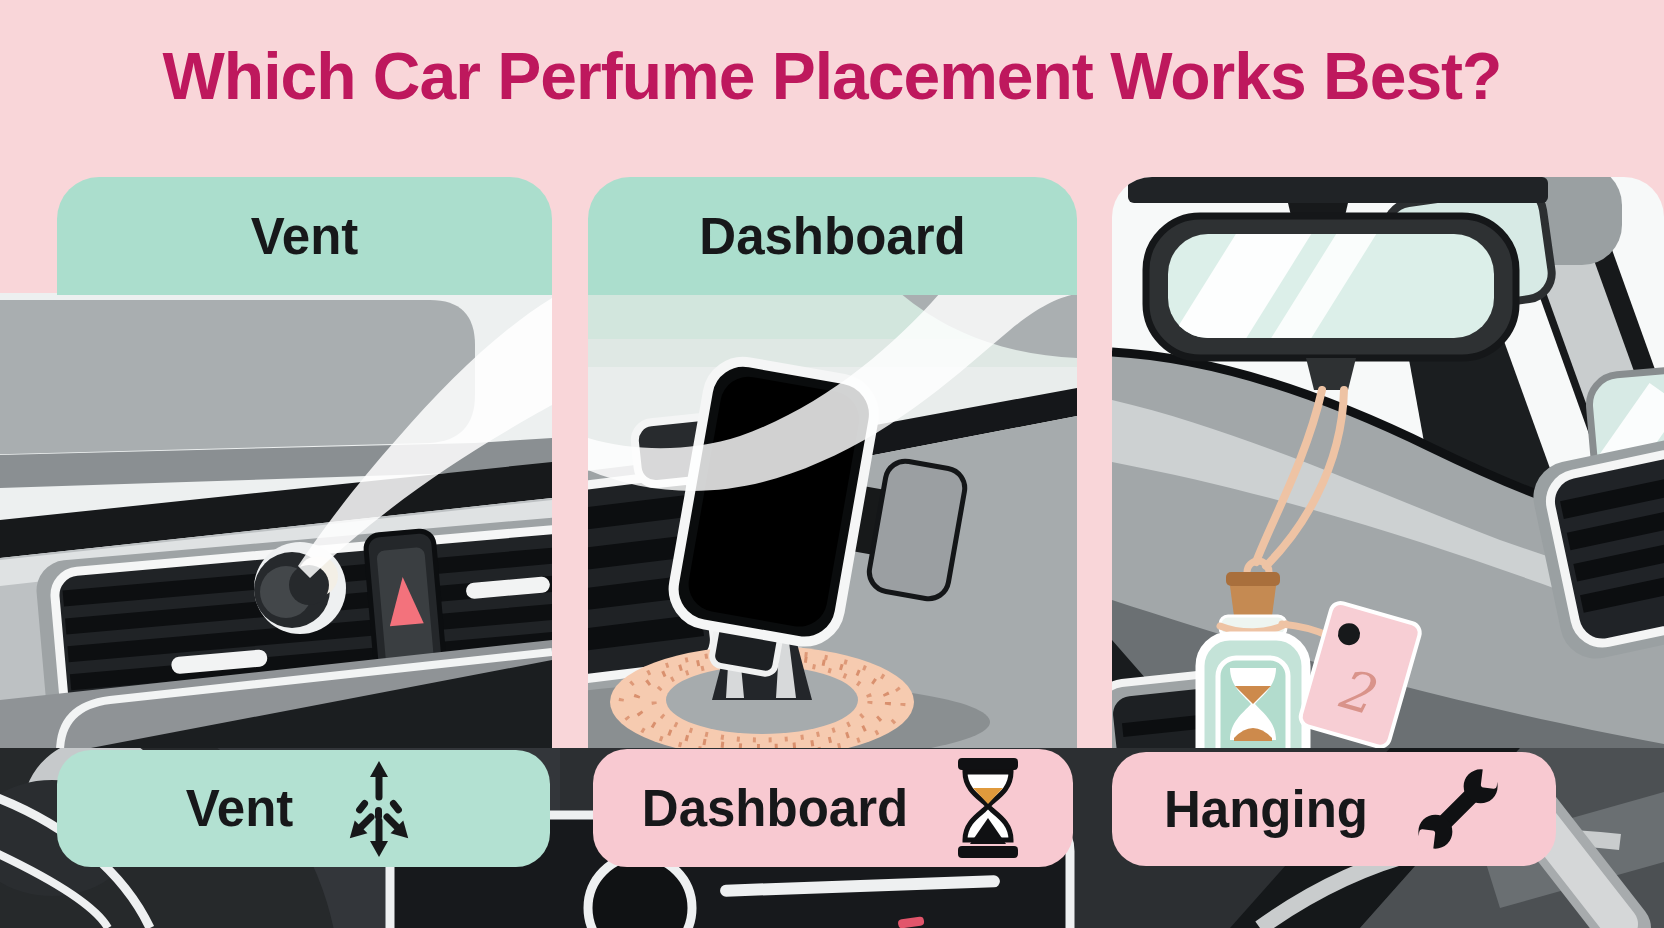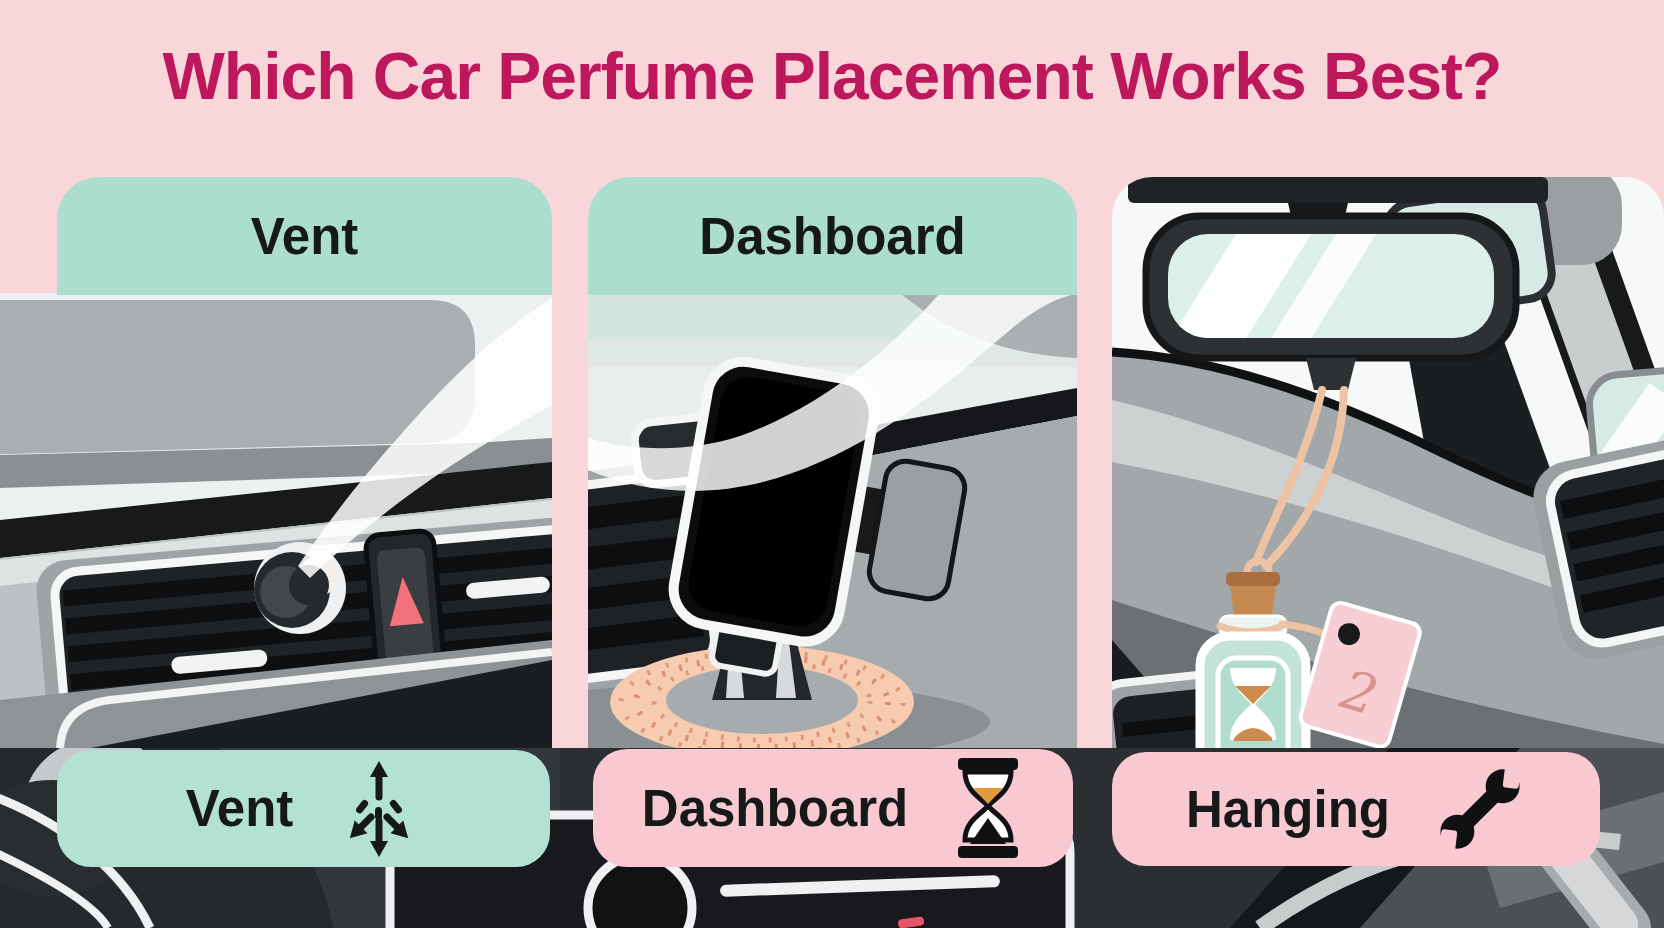--- a/index.html
+++ b/index.html
@@ -10,21 +10,21 @@
          font-size:66px;font-weight:bold;letter-spacing:-1px;color:#be185d;}
   .hdr{position:absolute;top:177px;height:118px;border-radius:42px 42px 0 0;
        background:#abdecd;display:flex;align-items:center;justify-content:center;
        font-size:51px;font-weight:bold;color:#17181a;}
   .hdr-1{left:57px;width:495px;}
   .hdr-2{left:588px;width:489px;}
   .pill{position:absolute;display:flex;align-items:center;justify-content:center;
         gap:44px;border-radius:34px;font-size:51px;font-weight:bold;color:#17181a;}
   .pill-1{left:57px;top:750px;width:493px;height:117px;background:#b3e1d2;}
   .pill-2{left:593px;top:749px;width:480px;height:118px;background:#f8c9d1;}
-  .pill-3{left:1112px;top:752px;width:488px;height:114px;background:#f8c9d1;}
+  .pill-3{left:1112px;top:752px;width:444px;height:114px;background:#f8c9d1;}
   .pill svg{display:block;}
 </style>
 </head>
 <body>
 
 <div class="canvas">
 
 <svg class="scene" viewBox="0 0 1664 928" aria-hidden="true">
   <defs>
     <clipPath id="cp1">

